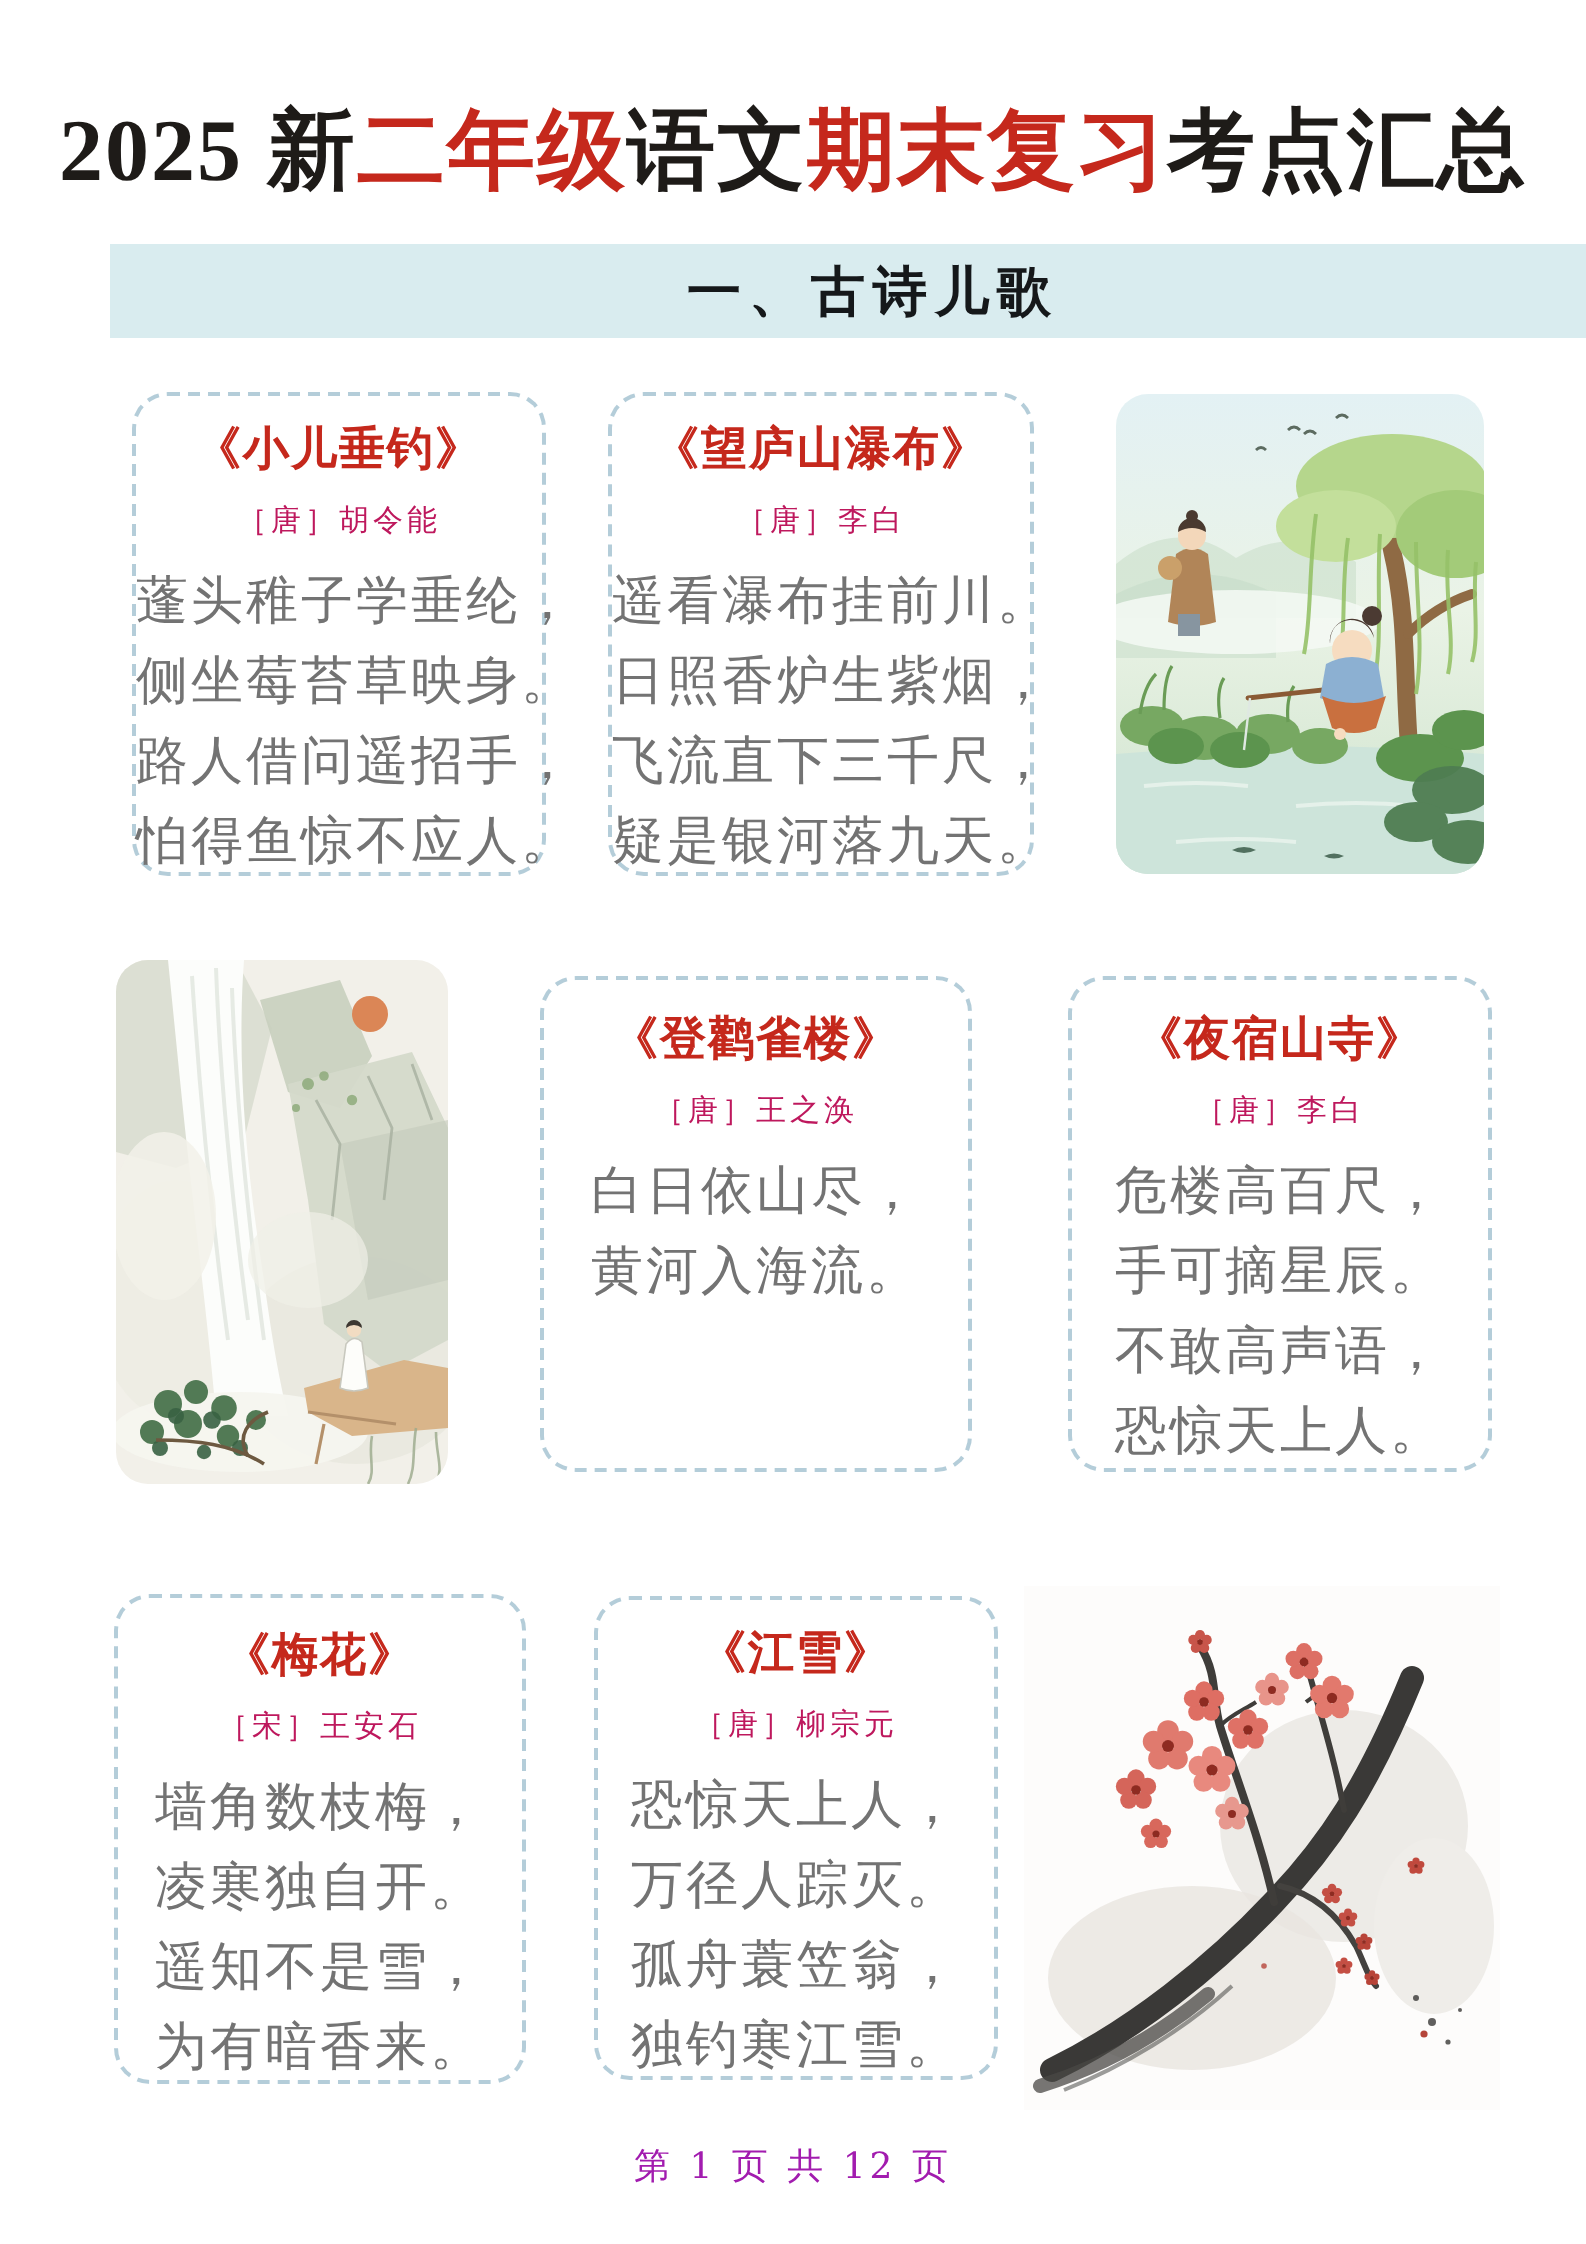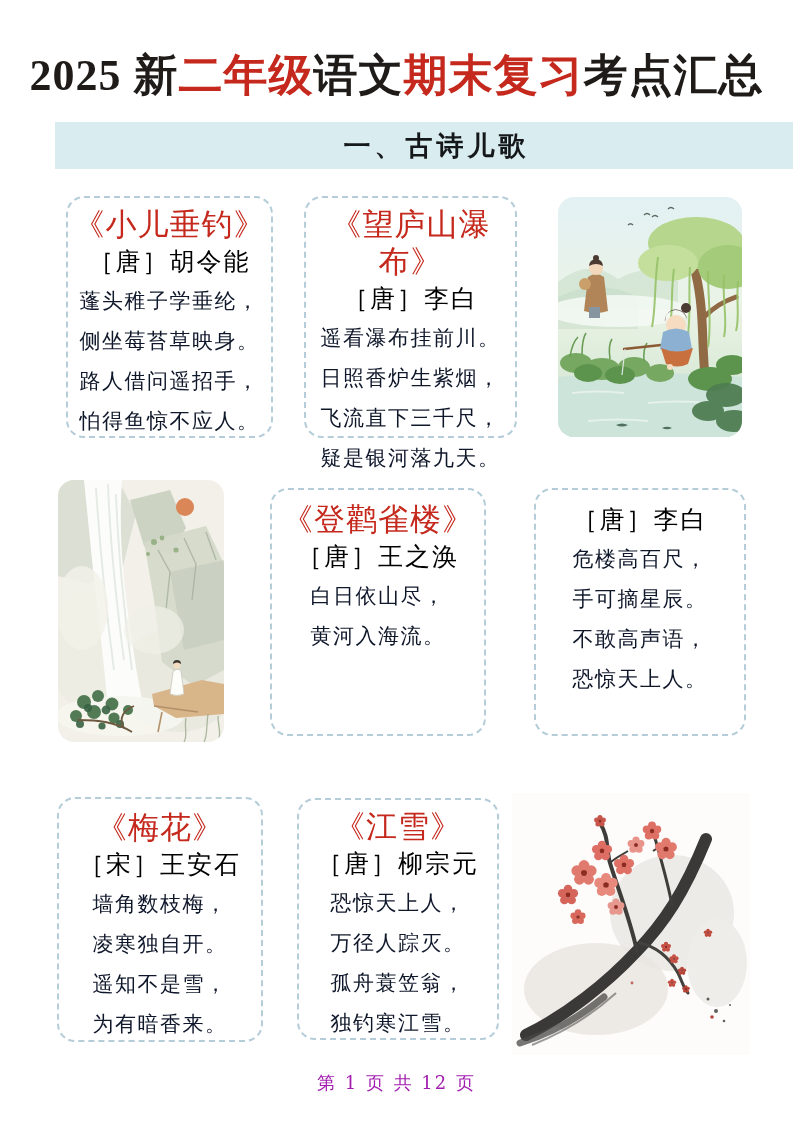--- a/index.html
+++ b/index.html
@@ -24,23 +24,23 @@
     position:absolute;left:55px;top:122px;width:763px;height:47px;
     background:var(--band);display:flex;align-items:center;justify-content:center;
     font-family:"Liberation Sans","DejaVu Sans",sans-serif;
     font-size:27px;font-weight:700;color:#15181a;letter-spacing:4px;
   }
   .card{
     position:absolute;box-sizing:border-box;background:#fff;
     border:2px dashed var(--card-border);border-radius:18px;
     text-align:center;padding-top:8px;
   }
-  .poem-title{font-size:31px;line-height:37px;font-weight:400;color:var(--red);letter-spacing:1px;}
-  .poem-author{font-size:25px;line-height:38px;color:#000000;letter-spacing:2px;}
-  .poem-line{font-size:21px;line-height:40px;color:#0f172a;letter-spacing:1.5px;white-space:nowrap;}
+  .poem-title{font-size:23px;line-height:37px;font-weight:700;color:var(--red);letter-spacing:1px;}
+  .poem-author{font-size:15px;line-height:38px;color:#be185d;letter-spacing:2px;font-family:Liberation Mono, monospace;}
+  .poem-line{font-size:26px;line-height:40px;color:#737373;letter-spacing:1.5px;white-space:nowrap;}
   .c1{left:66px;top:196px;width:207px;height:242px;}
   .c2{left:304px;top:196px;width:213px;height:242px;}
   .c3{left:270px;top:488px;width:216px;height:248px;padding-top:11px;}
   .c4{left:534px;top:488px;width:212px;height:248px;padding-top:11px;}
   .c5{left:57px;top:797px;width:206px;height:245px;padding-top:10px;}
   .c6{left:297px;top:798px;width:202px;height:242px;}
   .illus{position:absolute;overflow:hidden;}
   .i1{left:558px;top:197px;width:184px;height:240px;border-radius:16px;}
   .i2{left:58px;top:480px;width:166px;height:262px;border-radius:16px;}
   .i3{left:512px;top:793px;width:238px;height:262px;}
@@ -238,20 +238,21 @@
   </div>
 
   <div class="card c3">
     <div class="poem-title">《登鹳雀楼》</div>
     <div class="poem-author">［唐］王之涣</div>
     <div class="poem-line">白日依山尽，</div>
     <div class="poem-line">黄河入海流。</div>
   </div>
 
   <div class="card c4">
+    <div class="poem-title">《夜宿山寺》</div>
     <div class="poem-author">［唐］李白</div>
     <div class="poem-line">危楼高百尺，</div>
     <div class="poem-line">手可摘星辰。</div>
     <div class="poem-line">不敢高声语，</div>
     <div class="poem-line">恐惊天上人。</div>
   </div>
 
   <div class="card c5">
     <div class="poem-title">《梅花》</div>
     <div class="poem-author">［宋］王安石</div>

